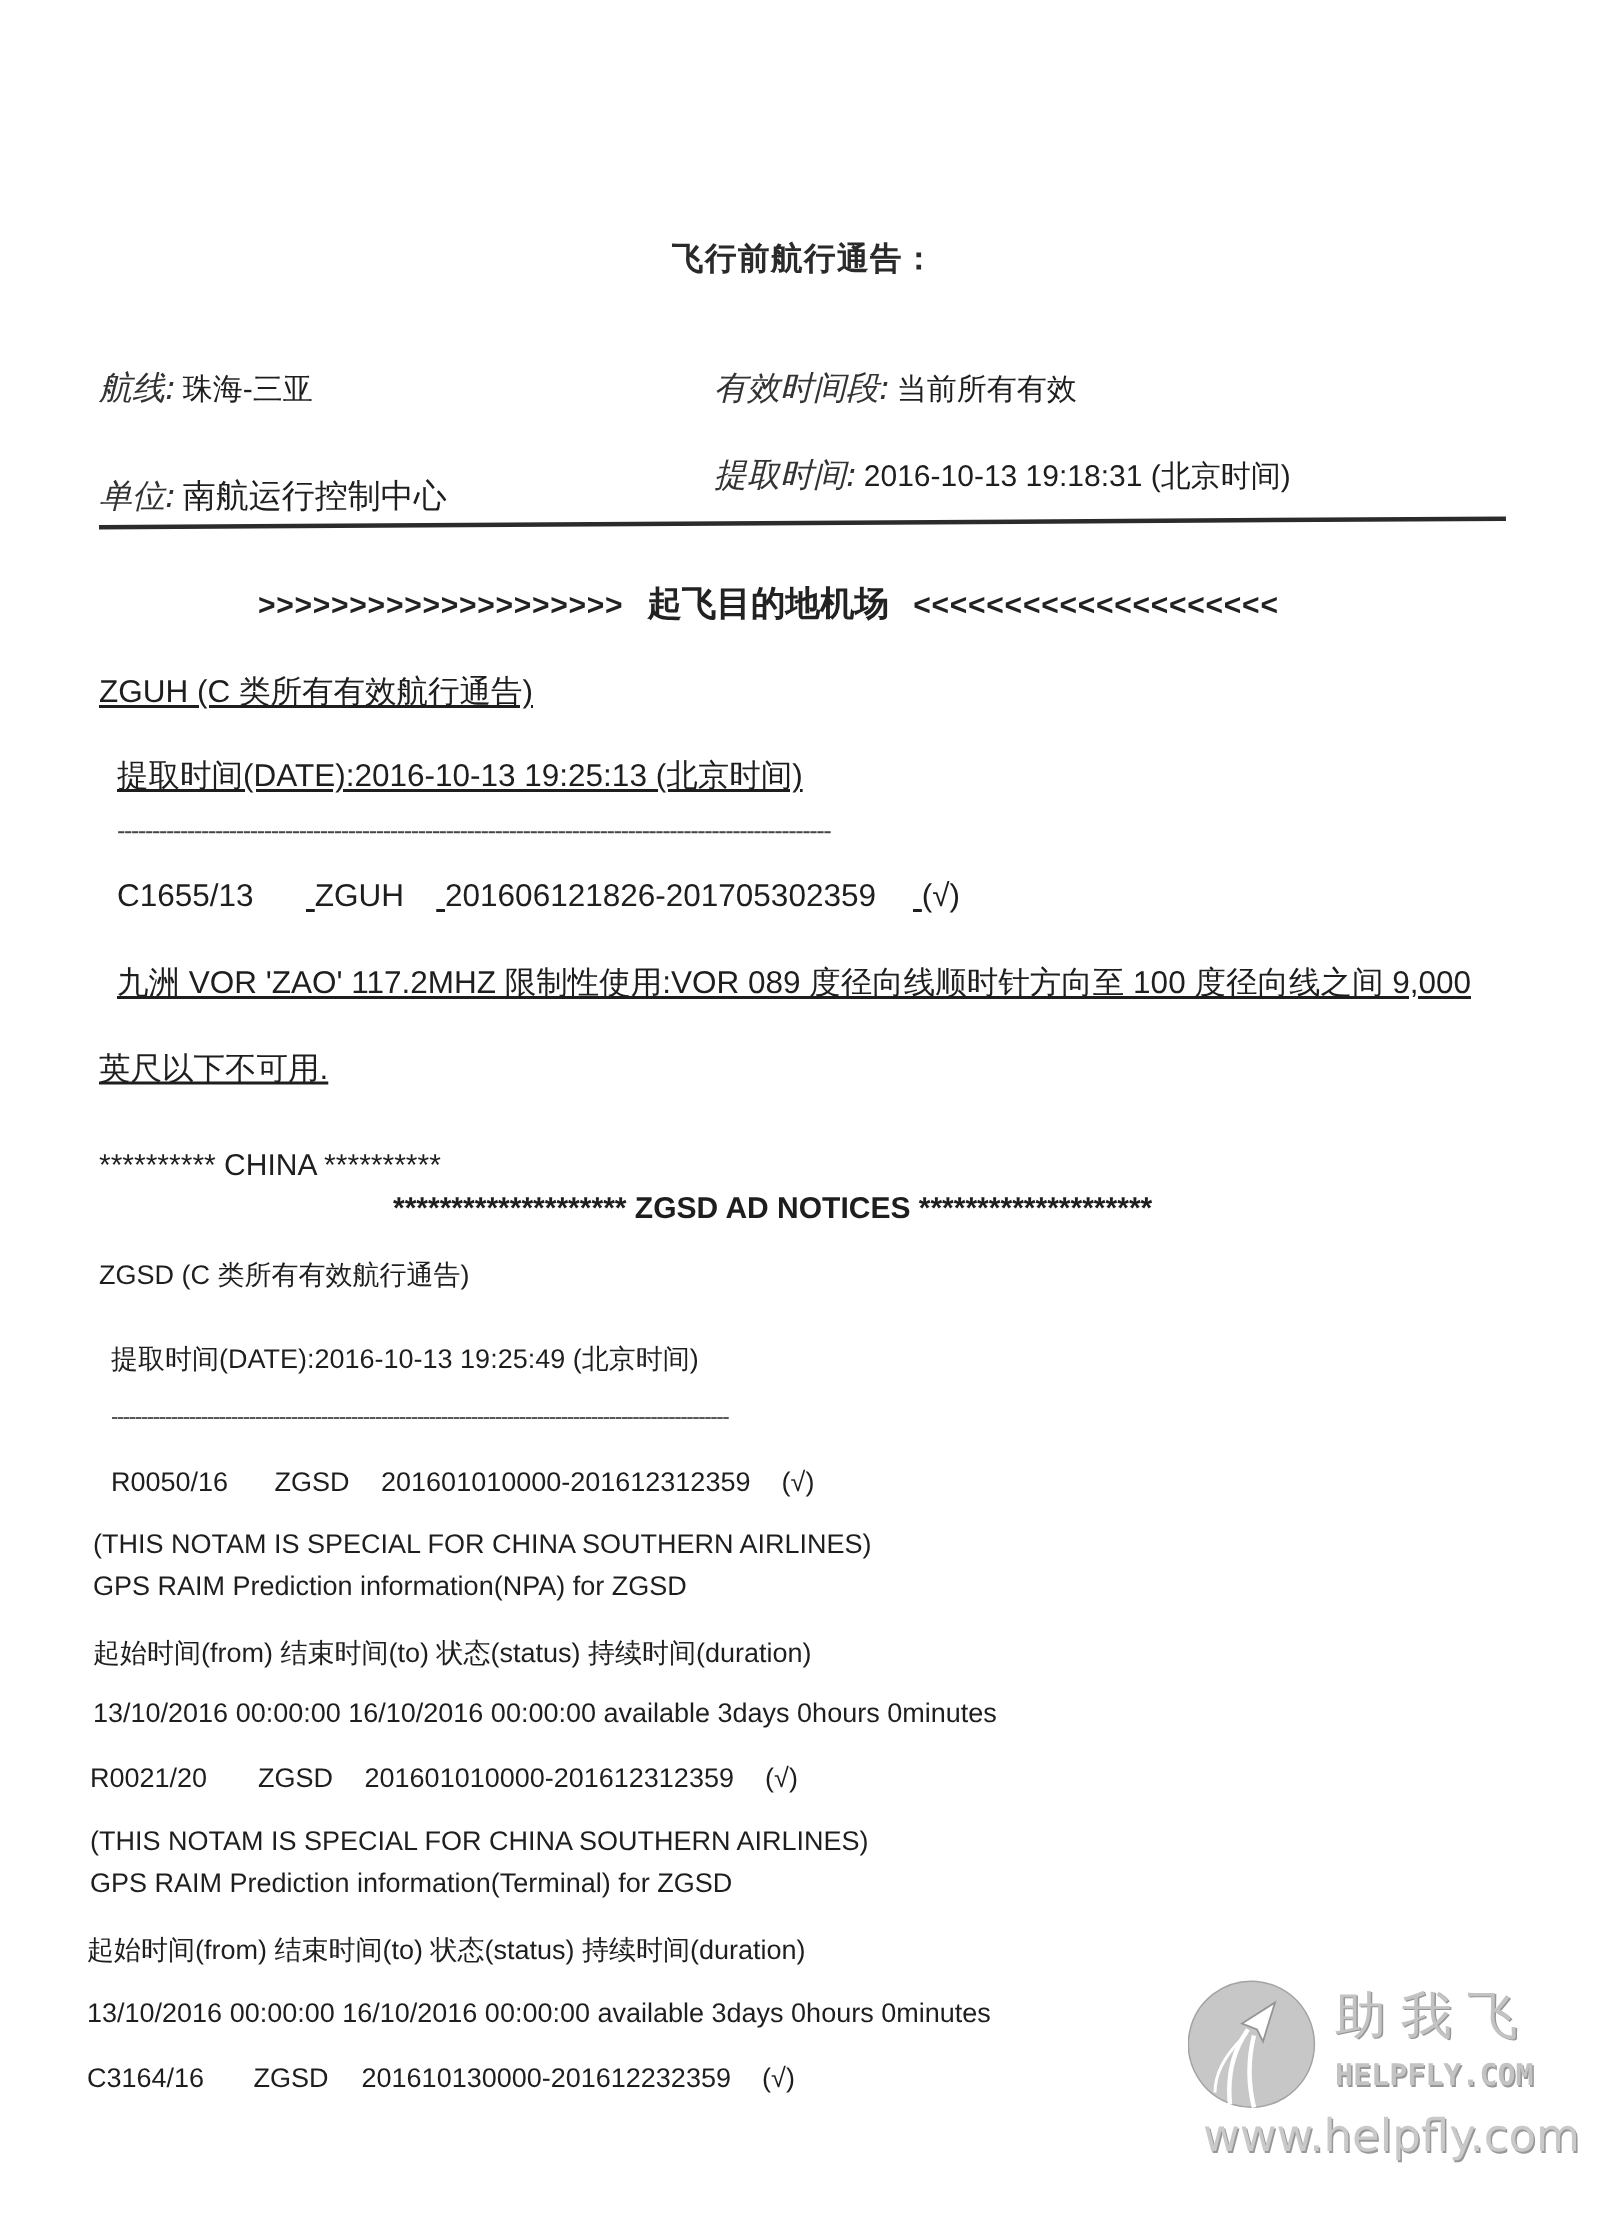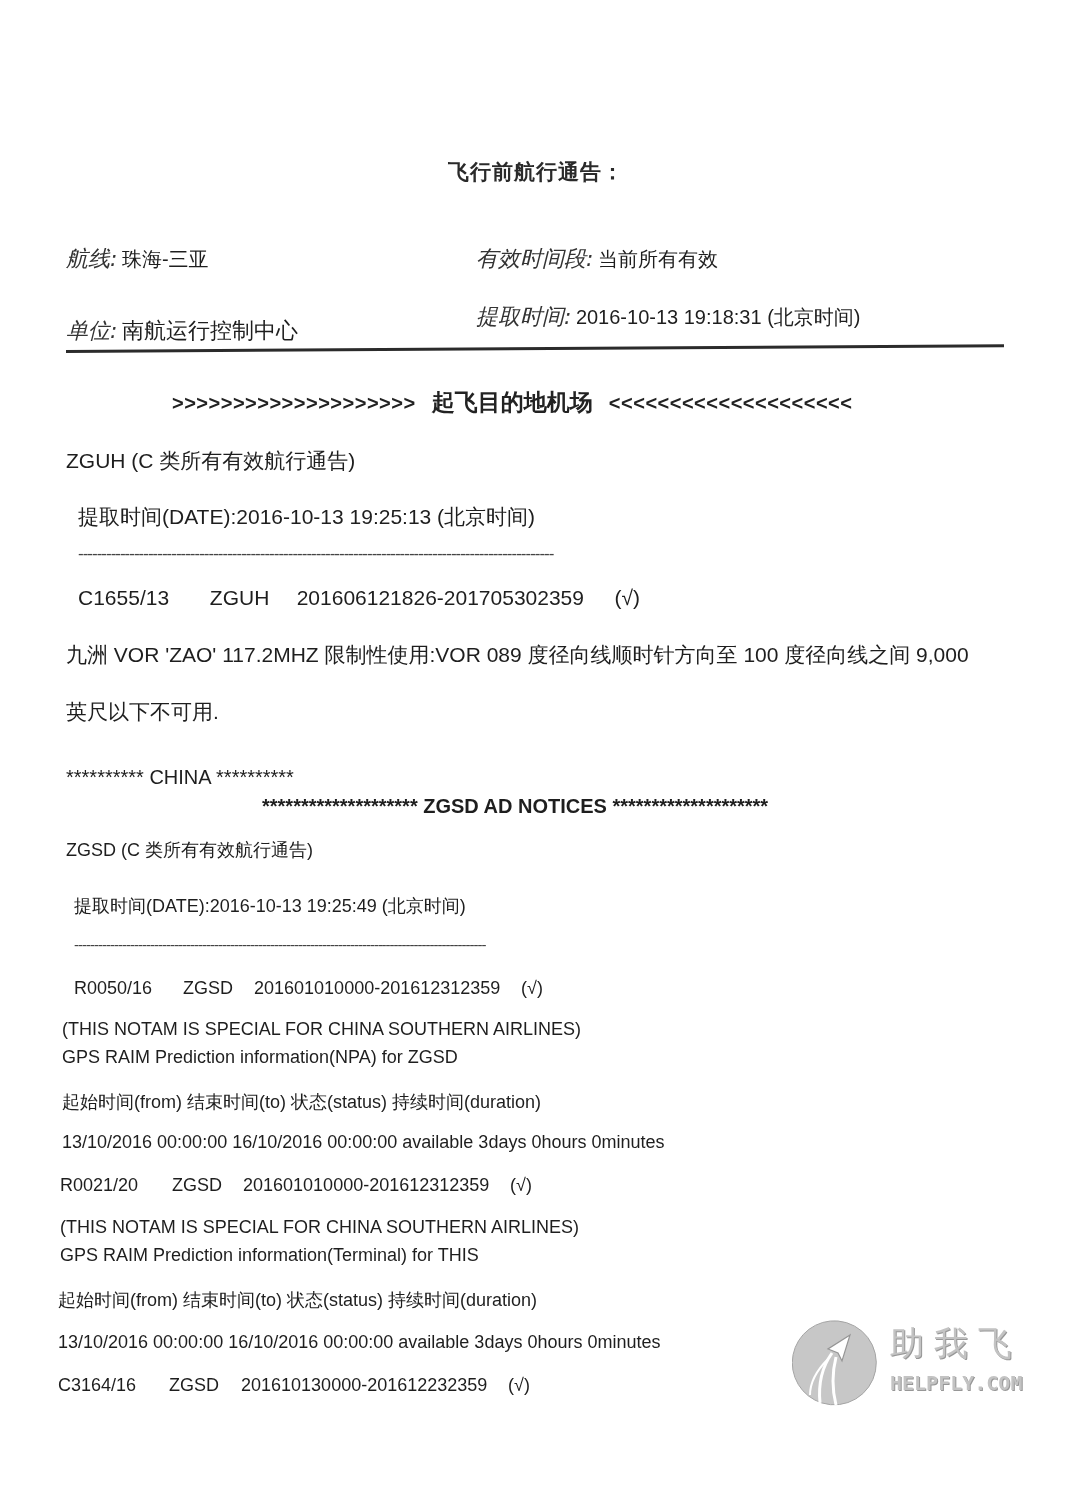--- a/index.html
+++ b/index.html
@@ -45,21 +45,21 @@
       transform-origin: left center;
     }
 
     .section-banner {
       left: 172px; top: 387px;
       font-size: 22px; font-weight: bold; color: #222;
     }
     .section-banner .arrows { font-size: 20px; letter-spacing: 0.5px; }
     .section-banner .title { margin: 0 10px; font-size: 23px; }
 
-    .text-22 { font-size: 21px; }
+    .text-22 { font-size: 21px; text-decoration: underline; }
     .text-20 { font-size: 20px; }
     .text-18 { font-size: 18px; }
     .text-17 { font-size: 17px; }
 
     .dashes {
       color: #444; letter-spacing: -1px; overflow: hidden;
     }
 
     .notam-id-row span { display: inline-block; }
 
@@ -126,21 +126,21 @@
 <div class="abs text-22" style="left:66px; top:447px;">ZGUH (C 类所有有效航行通告)</div>
 <div class="abs text-22" style="left:78px; top:503px;">提取时间(DATE):2016-10-13 19:25:13 (北京时间)</div>
 <div class="abs dashes text-17" style="left:78px; top:544px; width:568px;">------------------------------------------------------------------------------------------------------</div>
 
 <div class="abs text-22 notam-id-row" style="left:78px; top:586px;">
   <span style="width:126px;">C1655/13</span>
   <span style="width:81px;">ZGUH</span>
   <span style="width:312px;">201606121826-201705302359</span>
   <span>(√)</span>
 </div>
-<div class="abs text-22" style="left:66px; top:641px;">九洲 VOR 'ZAO' 117.2MHZ  限制性使用:VOR 089  度径向线顺时针方向至 100  度径向线之间 9,000</div>
+<div class="abs text-22" style="left:78px; top:641px;">九洲 VOR 'ZAO' 117.2MHZ  限制性使用:VOR 089  度径向线顺时针方向至 100  度径向线之间 9,000</div>
 <div class="abs text-22" style="left:66px; top:698px;">英尺以下不可用.</div>
 
 <div class="abs text-20" style="left:66px; top:766px;">********** CHINA **********</div>
 
 <div class="abs text-20" style="left:262px; top:795px; font-weight:bold;">******************** ZGSD AD NOTICES ********************</div>
 <div class="abs text-18" style="left:66px; top:838px;">ZGSD (C 类所有有效航行通告)</div>
 <div class="abs text-18" style="left:74px; top:894px;">提取时间(DATE):2016-10-13 19:25:49 (北京时间)</div>
 <div class="abs dashes" style="left:74px; top:936px; width:474px; font-size:15px;">-------------------------------------------------------------------------------------------------------</div>
 
 <div class="abs text-18 notam-id-row" style="left:74px; top:978px;">
@@ -154,34 +154,35 @@
 <div class="abs text-18" style="left:62px; top:1090px;">起始时间(from)  结束时间(to)  状态(status)  持续时间(duration)</div>
 <div class="abs text-18" style="left:62px; top:1132px;">13/10/2016 00:00:00 16/10/2016 00:00:00 available 3days 0hours 0minutes</div>
 
 <div class="abs text-18 notam-id-row" style="left:60px; top:1175px;">
   <span style="width:107px;">R0021/20</span>
   <span style="width:66px;">ZGSD</span>
   <span style="width:262px;">201601010000-201612312359</span>
   <span>(√)</span>
 </div>
 <div class="abs text-18" style="left:60px; top:1217px;">(THIS NOTAM IS SPECIAL FOR CHINA SOUTHERN AIRLINES)</div>
-<div class="abs text-18" style="left:60px; top:1245px;">GPS RAIM Prediction information(Terminal) for THIS</div>
+<div class="abs text-18" style="left:60px; top:1245px;">GPS RAIM Prediction information(Terminal) for ZGSD</div>
 <div class="abs text-18" style="left:58px; top:1288px;">起始时间(from)  结束时间(to)  状态(status)  持续时间(duration)</div>
 <div class="abs text-18" style="left:58px; top:1332px;">13/10/2016 00:00:00 16/10/2016 00:00:00 available 3days 0hours 0minutes</div>
 
 <div class="abs text-18 notam-id-row" style="left:58px; top:1375px;">
   <span style="width:106px;">C3164/16</span>
   <span style="width:67px;">ZGSD</span>
   <span style="width:262px;">201610130000-201612232359</span>
   <span>(√)</span>
 </div>
 
 <div class="watermark">
   <svg class="wm-logo" viewBox="0 0 92 92">
     <path d="M46 4 A42 42 0 1 1 30 86 L30 86 A42 42 0 0 1 46 4 Z" fill="#c2c2c2" stroke="#9a9a9a" stroke-width="1"></path>
     <path d="M58 18 L36 32 L46 36 L50 44 Z" fill="#ffffff" stroke="#8a8a8a" stroke-width="1.2"></path>
     <path d="M40 36 C30 50 26 66 28 86" fill="none" stroke="#ffffff" stroke-width="3"></path>
     <path d="M44 40 C40 56 40 72 44 88" fill="none" stroke="#ffffff" stroke-width="3"></path>
     <path d="M36 42 C24 54 18 66 18 78" fill="none" stroke="#ffffff" stroke-width="2"></path>
   </svg>
   <div class="wm-cn">助我飞</div>
   <div class="wm-en">HELPFLY.COM</div>
+  <div class="wm-url">www.helpfly.com</div>
 </div>
 
 </body></html>

